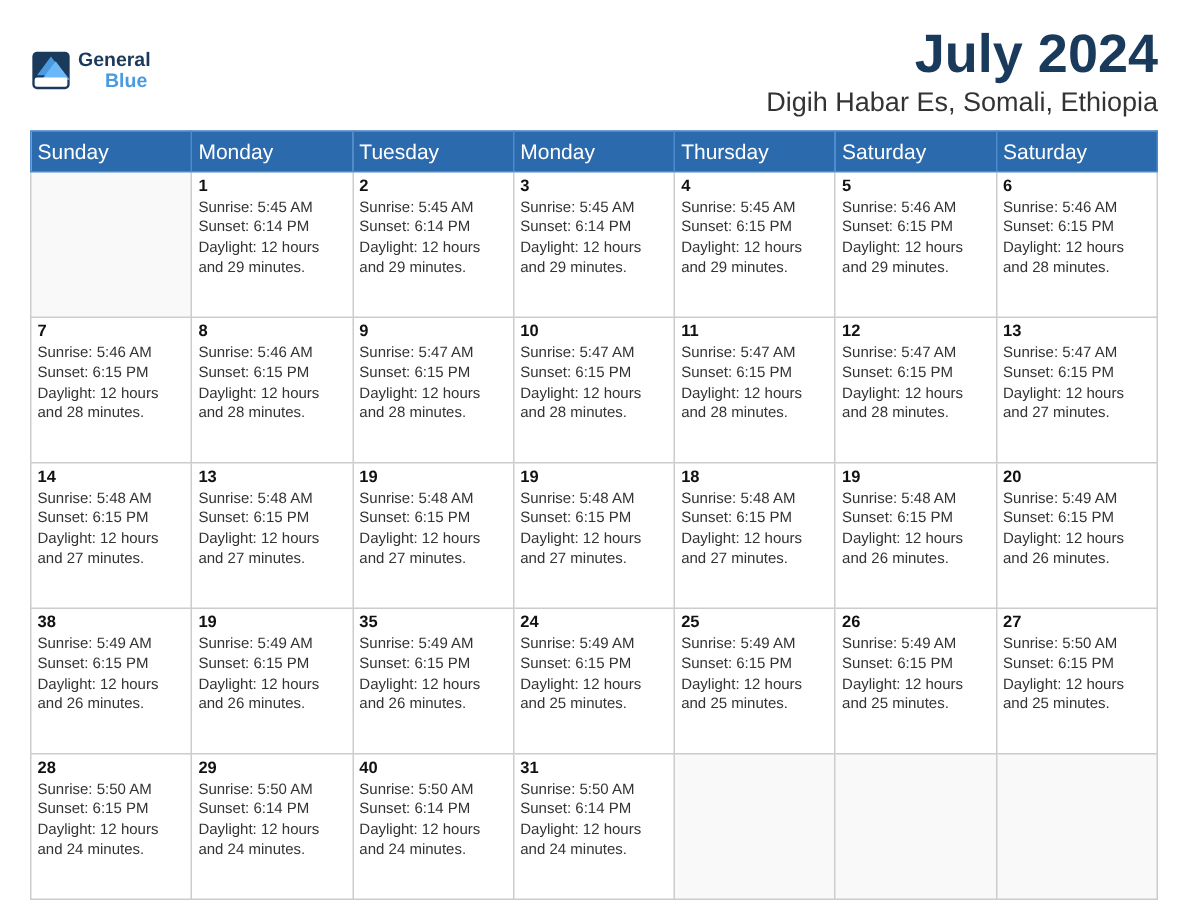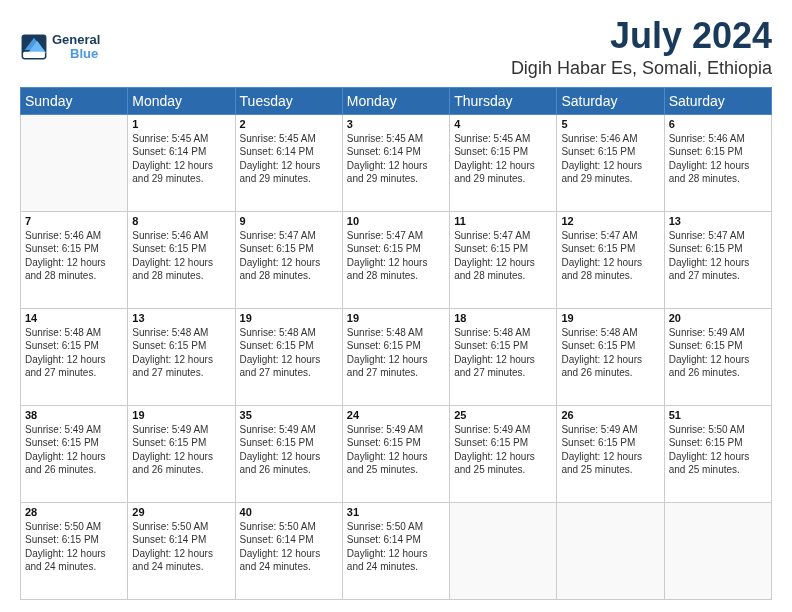--- a/index.html
+++ b/index.html
@@ -231,21 +231,21 @@
           </td>
           <td>
             <div class="day-number">25</div>
             <div class="day-info">Sunrise: 5:49 AM<br>Sunset: 6:15 PM<br>Daylight: 12 hours<br>and 25 minutes.</div>
           </td>
           <td>
             <div class="day-number">26</div>
             <div class="day-info">Sunrise: 5:49 AM<br>Sunset: 6:15 PM<br>Daylight: 12 hours<br>and 25 minutes.</div>
           </td>
           <td>
-            <div class="day-number">51</div>
+            <div class="day-number">27</div>
             <div class="day-info">Sunrise: 5:50 AM<br>Sunset: 6:15 PM<br>Daylight: 12 hours<br>and 25 minutes.</div>
           </td>
         </tr>
         <tr>
           <td>
             <div class="day-number">28</div>
             <div class="day-info">Sunrise: 5:50 AM<br>Sunset: 6:15 PM<br>Daylight: 12 hours<br>and 24 minutes.</div>
           </td>
           <td>
             <div class="day-number">29</div>

